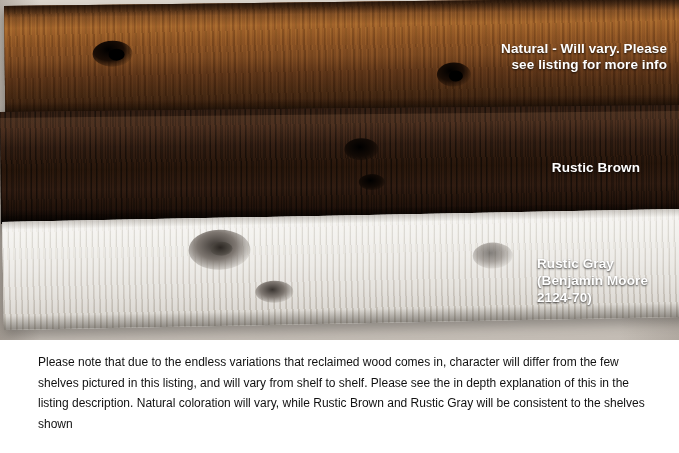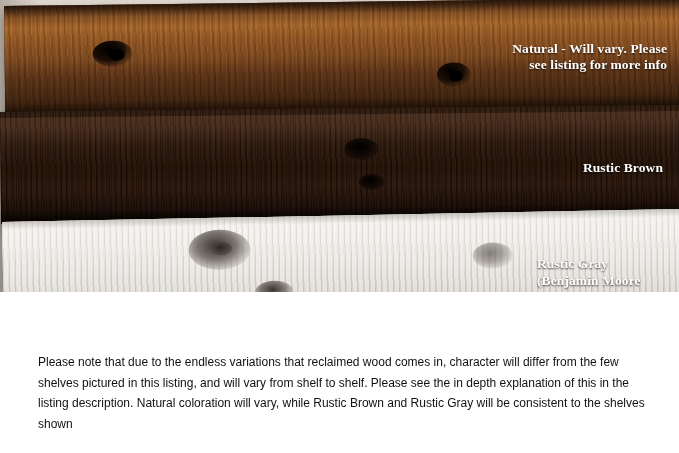--- a/index.html
+++ b/index.html
@@ -17,24 +17,23 @@
     overflow: hidden;
     background: #ffffff;
   }
 
   
   .photo {
     position: absolute;
     left: 0;
     top: 0;
     width: 679px;
-    height: 292px;
+    height: 340px;
     overflow: hidden;
     background: #1d4ed8;
-    font-family: Liberation Serif, serif;
   }
 
   
   .wall {
     position: absolute;
     inset: 0;
     background:
       linear-gradient(180deg, #dcd6ce 0%, #d2ccc4 40%, #cac3bb 75%, #c3bcb4 100%);
   }
   .wall-shadow-left {
@@ -194,21 +193,21 @@
     position: absolute;
     color: #ffffff;
     font-weight: bold;
     font-size: 13.5px;
     line-height: 16px;
     text-shadow: 0 1px 2px rgba(0,0,0,0.75);
     white-space: pre-line;
     letter-spacing: 0.1px;
   }
   #label-natural { right: 12px; top: 41px; text-align: right; }
-  #label-brown   { right: 16px; top: 160px; text-align: right; }
+  #label-brown   { right: 39px; top: 160px; text-align: right; }
   #label-gray    {
     right: 2px; top: 255px; text-align: left;
     font-weight: bold;
     font-size: 13.5px;
     line-height: 17px;
     width: 140px;
   }
 
   
   .caption {
@@ -261,18 +260,18 @@
       <div class="knot light-ring" style="left:470px; top:30px; width:40px; height:26px; opacity:0.6;"></div>
     </div>
 
     <div class="photo-label" id="label-natural">Natural - Will vary. Please
 see listing for more info</div>
 
     <div class="photo-label" id="label-brown">Rustic Brown</div>
 
     <div class="photo-label" id="label-gray">Rustic Gray
 (Benjamin Moore
-2124-60)</div>
+2124-70)</div>
   </div>
 
   <div class="caption">Please note that due to the endless variations that reclaimed wood comes in, character will differ from the few shelves pictured in this listing, and will vary from shelf to shelf. Please see the in depth explanation of this in the listing description. Natural coloration will vary, while Rustic Brown and Rustic Gray will be consistent to the shelves shown</div>
 
 </div>
 
 </body></html>

